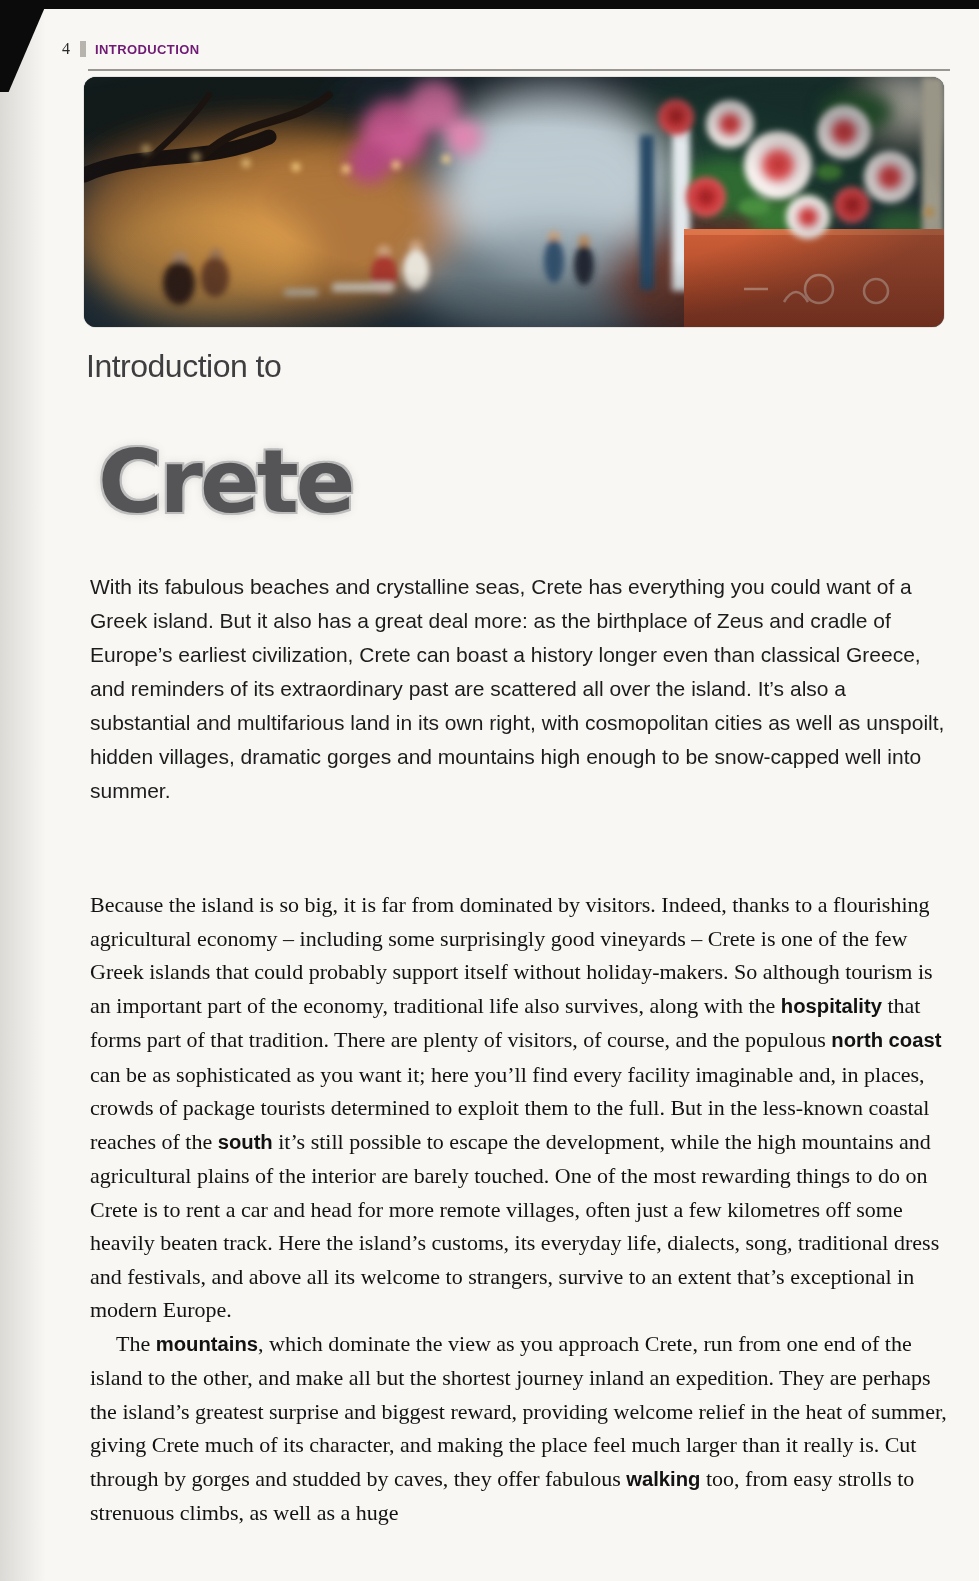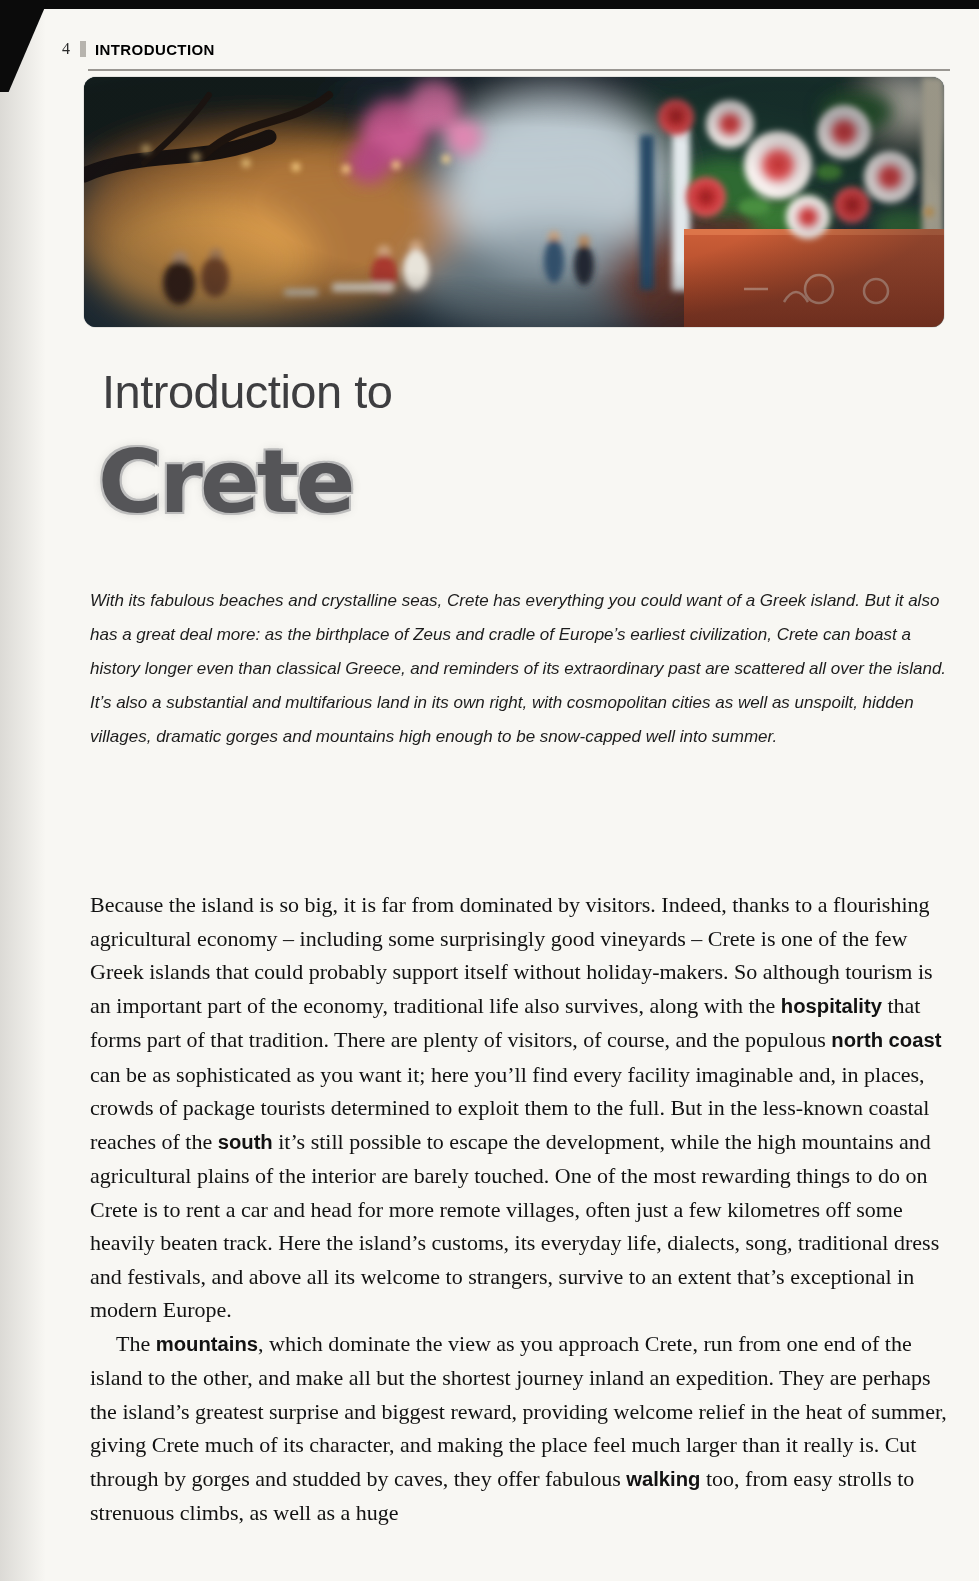--- a/index.html
+++ b/index.html
@@ -38,58 +38,58 @@
     font-family:"Liberation Serif", serif;
     font-size:16px; color:#2a2a2a;
     margin-right:10px;
   }
   .header-bar {
     display:inline-block; width:6px; height:16px;
     background:#b7b4ae; margin-right:9px;
   }
   .header-title {
     font-family:"Liberation Sans", sans-serif;
-    font-weight:bold; font-size:15px; letter-spacing:0.4px;
-    color:#000000;
+    font-weight:bold; font-size:13px; letter-spacing:0.4px;
+    color:#701a75;
   }
   .header-rule {
     position:absolute; top:69px; left:88px; width:862px; height:2px;
     background:#9a9792;
   }
   
   .photo {
     position:absolute; top:77px; left:84px; margin:0;
     width:860px; height:250px;
     border-radius:12px; overflow:hidden;
     background:#22333d;
     box-shadow:0 0 0 1px rgba(0,0,0,0.08);
   }
   .photo svg { display:block; width:100%; height:100%; }
   
   .title-line1 {
-    position:absolute; top:348px; left:86px; margin:16px;
-    font-family:"Liberation Sans", sans-serif;
-    font-weight:400; font-size:47px; letter-spacing:-0.5px;
+    position:absolute; top:348px; left:86px; margin:0;
+    font-family:"Liberation Sans", sans-serif;
+    font-weight:400; font-size:32px; letter-spacing:-0.5px;
     color:#3e3e40;
   }
   .title-line2 {
     position:absolute; top:414px; left:82px; margin:16px;
     font-family:"DejaVu Sans", "Liberation Sans", sans-serif;
     font-weight:bold; font-size:88px; letter-spacing:-3px;
     color:#555558;
     text-shadow:
       2px 2px 0 #bcbcbc, -2px -2px 0 #bcbcbc,
       2px -2px 0 #bcbcbc, -2px 2px 0 #bcbcbc,
       0 0 10px rgba(90,90,90,0.25);
   }
   
   .lead {
-    position:absolute; top:584px; left:90px; width:862px; margin:0;
-    font-family:"Liberation Sans", sans-serif;
-    font-size:17px; line-height:34px; color:#1c1c1c;font-style:italic;
+    position:absolute; top:570px; left:90px; width:862px; margin:0;
+    font-family:"Liberation Sans", sans-serif;
+    font-size:21px; line-height:34px; color:#1c1c1c;
   }
   
   .body-text {
     position:absolute; top:888px; left:90px; width:862px;
     font-family:"Liberation Serif", serif;
     font-size:22px; line-height:33.5px; color:#121212;
     text-align:left;
   }
   .body-text p { margin:0; }
   .body-text p.indent { text-indent:26px; }

